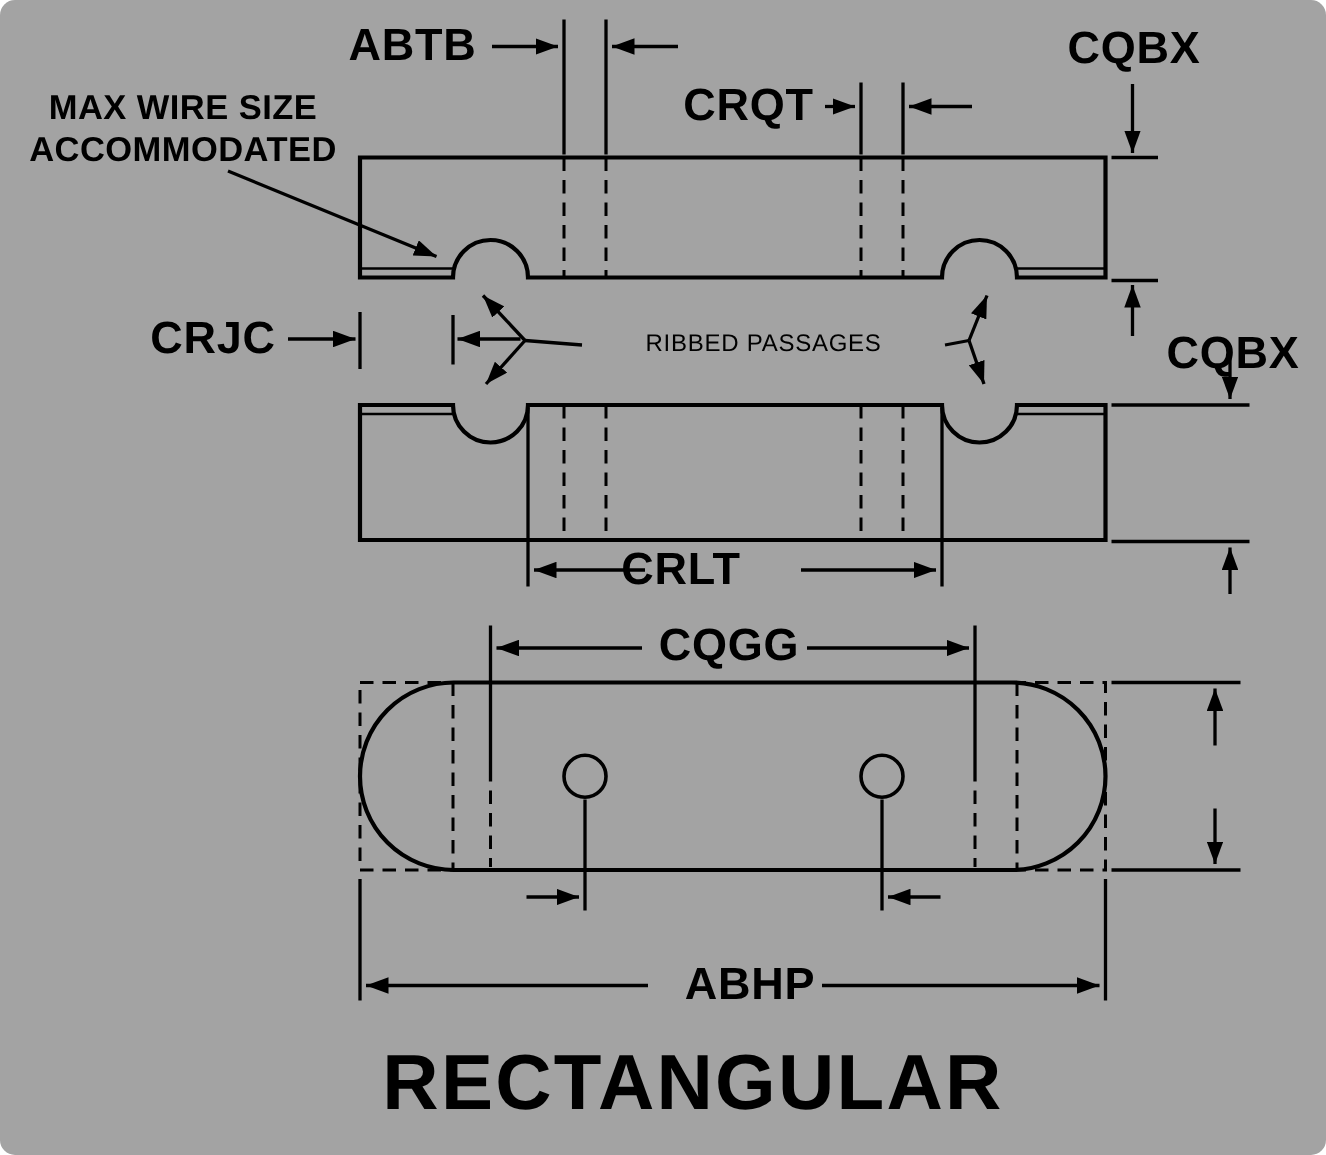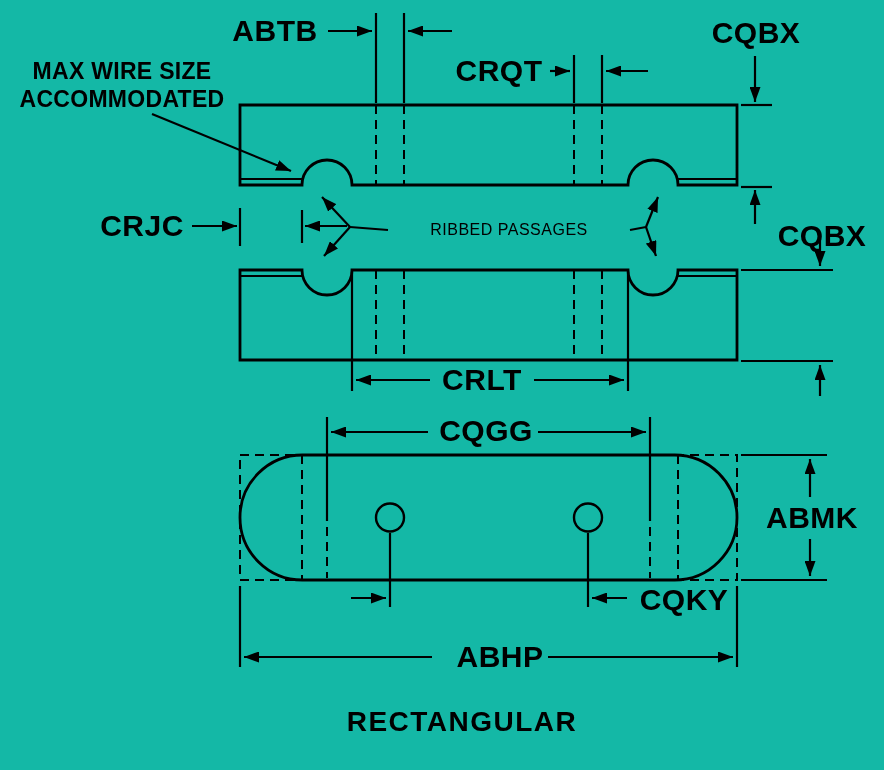--- a/index.html
+++ b/index.html
@@ -4,24 +4,25 @@
 <style>
   html, body {
     margin: 0;
     padding: 0;
     background: #ffffff;
   }
   #drawing {
     position: relative;
     width: 884px;
     height: 770px;
-    background: #14b8a6;
+    background: #a3a3a3;
     font-family: "Liberation Sans", sans-serif;
     color: #000000;
     overflow: hidden;
+    border-radius: 10px;
   }
   #geometry {
     position: absolute;
     left: 0;
     top: 0;
   }
   .lbl {
     position: absolute;
     transform: translate(-50%, -50%);
     white-space: nowrap;
@@ -38,21 +39,21 @@
     line-height: 28px;
     text-align: center;
     letter-spacing: 0.3px;
   }
   .callout-mid {
     font-size: 16px;
     font-weight: normal;
     letter-spacing: 0.5px;
   }
   .drawing-title {
-    font-size: 28px;
+    font-size: 52px;
     font-weight: bold;
     letter-spacing: 1.5px;
   }
 </style>
 </head>
 <body>
 
 <div id="drawing">
 
   <svg id="geometry" width="884" height="770" viewBox="0 0 884 770">
@@ -190,25 +191,23 @@
 
   <div class="lbl callout-small" style="left:122px; top:85px;">
     <span style="display:block">MAX WIRE SIZE</span>
     <span style="display:block">ACCOMMODATED</span>
   </div>
 
   <div class="lbl callout-mid" style="left:509px; top:230px;">RIBBED PASSAGES</div>
 
   <div class="lbl dim-label" style="left:822px; top:215px;margin-top:21px;">CQBX</div>
 
-  <div class="lbl dim-label" style="left:482px; top:380px;">CRLT</div>
+  <div class="lbl dim-label" style="left:454px; top:380px;">CRLT</div>
 
   <div class="lbl dim-label" style="left:486px; top:431px;">CQGG</div>
 
-  <div class="lbl dim-label" style="left:812px; top:518px;">ABMK</div>
-
-  <div class="lbl dim-label" style="left:684px; top:600px;">CQKY</div>
+
 
   <div class="lbl dim-label" style="left:500px; top:657px;">ABHP</div>
 
   <div class="lbl drawing-title" style="left:462px; top:722px;">RECTANGULAR</div>
 
 </div>
 
 </body></html>

